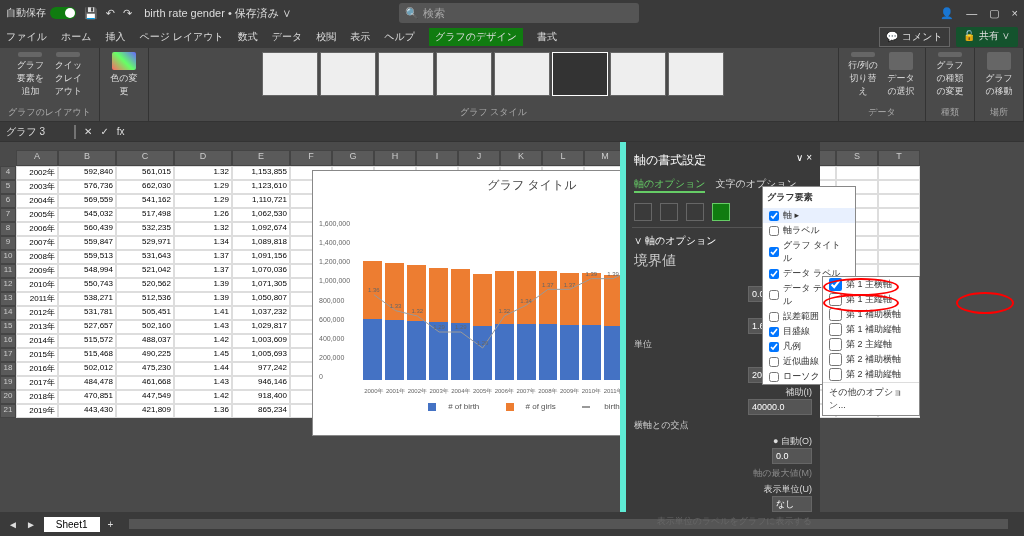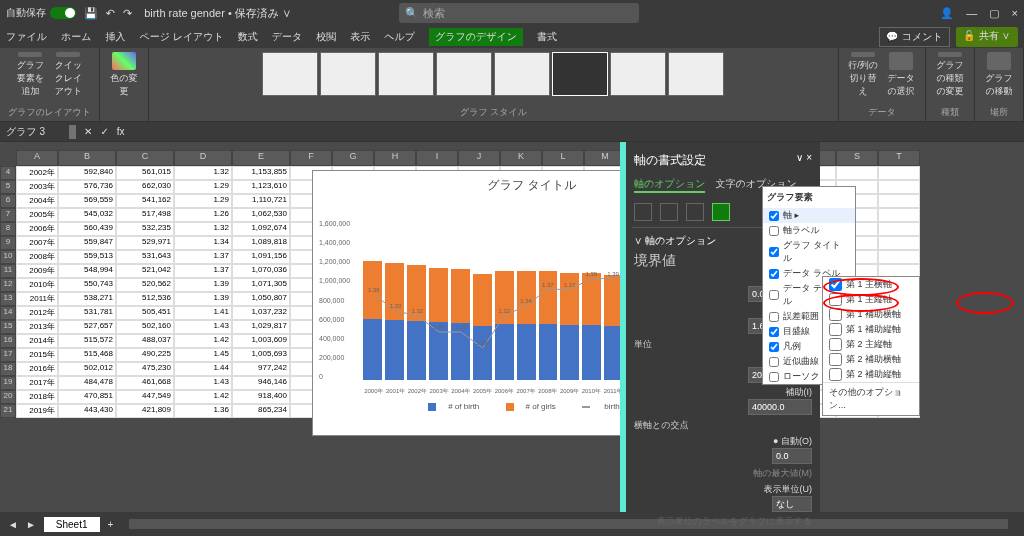--- a/index.html
+++ b/index.html
@@ -12,37 +12,37 @@
 .toggle::after { content: ""; position: absolute; width: 10px; height: 10px; background: #fff; border-radius: 50%; right: 1px; top: 1px; }
 .titlebar .doc { font-size: 11px; margin-left: 4px; }
 .searchbox { width: 240px; height: 20px; background: #555; border-radius: 3px; margin-left: 100px; display: flex; align-items: center; padding: 0 6px; gap: 4px; }
 .titlebar .right { margin-left: auto; display: flex; gap: 12px; align-items: center; }
 
 
 .menubar { height: 22px; background: #3a3a3a; display: flex; align-items: center; padding: 0 6px; gap: 14px; font-size: 10px; }
 .menubar span { cursor: pointer; }
 .menubar .active { background: #107c10; padding: 2px 6px; }
 .menubar .right { margin-left: auto; display: flex; gap: 6px; }
-.sharebtn { background: #4d7c0f; padding: 2px 8px; border-radius: 2px; }
+.sharebtn { background: #14532d; padding: 2px 8px; border-radius: 2px; }
 .commentbtn { border: 1px solid #666; padding: 2px 6px; }
 
 
 .ribbon { height: 74px; background: #4a4a4a; display: flex; border-bottom: 1px solid #333; }
 .ribbon-group { border-right: 1px solid #333; padding: 4px 8px 2px; display: flex; flex-direction: column; align-items: center; }
 .ribbon-group .label { font-size: 9px; color: #aaa; margin-top: auto; }
 .ribbon-btns { display: flex; gap: 6px; }
 .ribbon-btn { width: 32px; height: 46px; display: flex; flex-direction: column; align-items: center; gap: 2px; font-size: 9px; text-align: center; }
 .ribbon-btn .icn { width: 24px; height: 24px; background: #666; border-radius: 2px; }
 .styles { display: flex; gap: 2px; }
 .style-thumb { width: 56px; height: 44px; background: #eee; border: 1px solid #666; }
 .style-thumb.sel { border: 1px solid #fff; background: #333; }
 
 
 .formulabar { height: 20px; background: #3a3a3a; display: flex; align-items: center; padding: 0 6px; gap: 8px; border-bottom: 1px solid #333; font-size: 10px; }
-.namebox { width: 70px; border-right: 7px solid #737373; }
+.namebox { width: 70px; border-right: 2px solid #737373; }
 
 
 .main { display: flex; height: 370px; }
 .sheet-area { flex: 0 0 620px; position: relative; background: #4a4a4a; }
 .format-pane { width: 200px; background: #3a3a3a; border-left: 6px solid #5eead4; padding: 6px; position: relative; }
 
 
 .grid { position: absolute; left: 0; top: 8px; }
 .colheaders { display: flex; margin-left: 16px; }
 .colheaders div { width: 42px; height: 16px; background: #5a5a5a; border: 1px solid #444; font-size: 9px; text-align: center; color: #ccc; }

